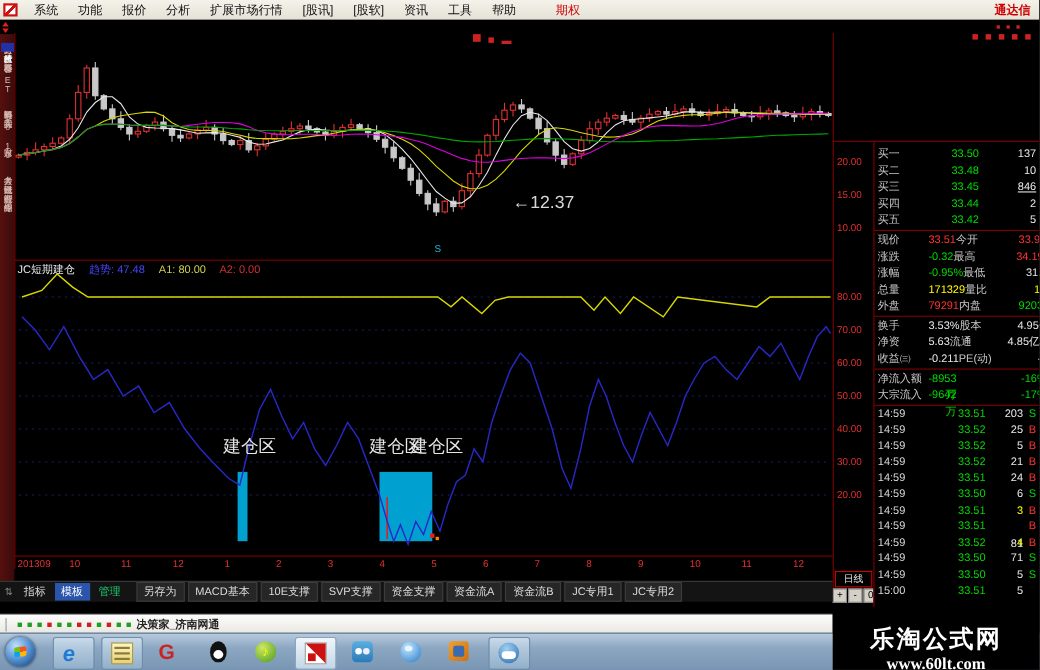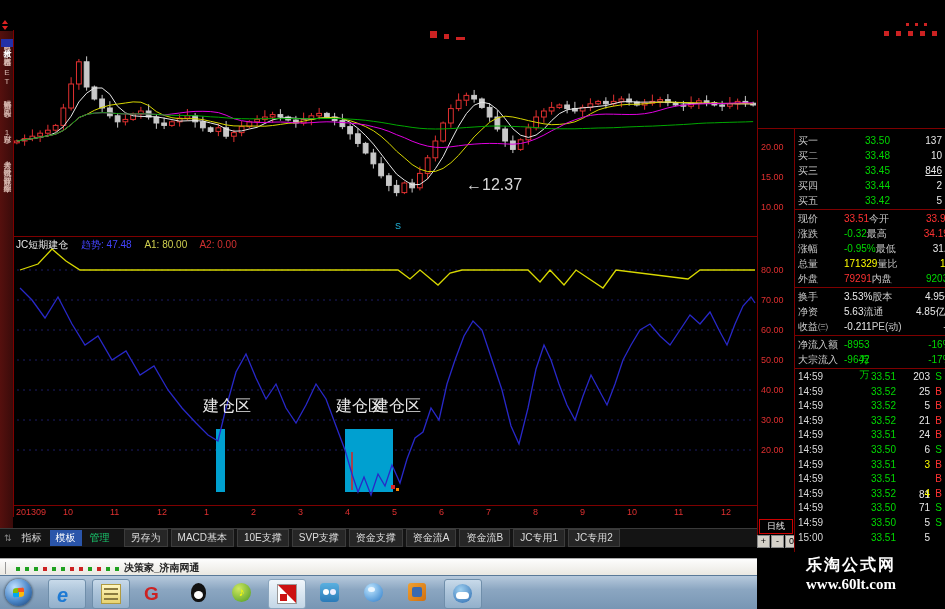--- a/index.html
+++ b/index.html
@@ -87,28 +87,45 @@
     transform:skewY(-6deg);}
   .ticon{position:absolute;top:3px;width:36px;height:28px;display:flex;align-items:center;
     justify-content:center;border-radius:3px;cursor:pointer;}
   .ticon.framed{background:linear-gradient(#d8e8f5aa,#9fbcd6aa);border:1px solid #6f8eaa;}
   .ticon.bright{background:linear-gradient(#f0f6fb,#c3d6e6);border:1px solid #8aa5bd;}
   .glyph{font-weight:bold;font-size:17px;}
   .shape{position:relative;width:20px;height:20px;}
   
   .watermark{position:absolute;left:757px;top:552px;width:188px;height:57px;background:#000;
     color:#fff;text-align:center;overflow:hidden;}
-  .wm-title{font-size:16px;font-weight:bold;letter-spacing:2px;margin-top:3px;}
+  .wm-title{font-size:22px;font-weight:bold;letter-spacing:2px;margin-top:14px;}
   .wm-url{font-family:"Liberation Serif","DejaVu Serif",serif;font-size:15px;font-weight:bold;}
 </style>
 </head>
 <body>
 
 <div id="app">
 
+  <div class="menubar">
+    <div class="applogo"></div>
+    <div id="menuItems" style="display:flex;">
+        <div class="menu-item">系统</div>
+        <div class="menu-item">功能</div>
+        <div class="menu-item">报价</div>
+        <div class="menu-item">分析</div>
+        <div class="menu-item">扩展市场行情</div>
+        <div class="menu-item">[股讯]</div>
+        <div class="menu-item">[股软]</div>
+        <div class="menu-item">资讯</div>
+        <div class="menu-item">工具</div>
+        <div class="menu-item">帮助</div>
+      </div>
+    <div class="menu-item red">期权</div>
+    <div class="brand">通达信</div>
+  </div>
 
   <div class="stockheader">
     <div class="scrollarrows">
         <div class="up"></div>
         <div class="dn"></div>
       </div>
     <span id="stockName">中国软件(日线 前复权)</span>
   </div>
 
   <div class="sidebar" id="sidebar">

